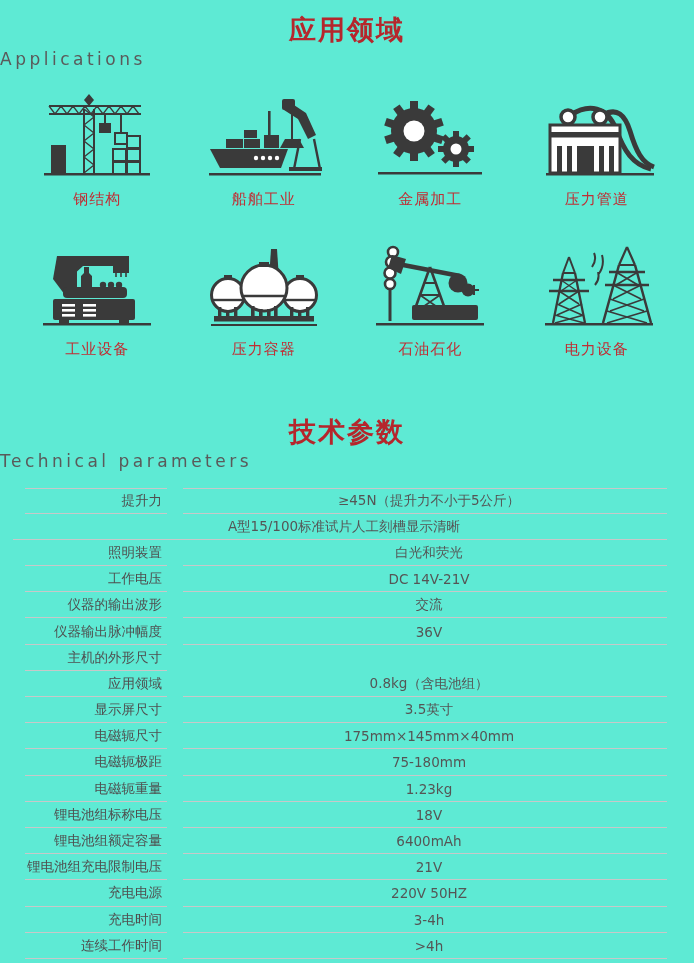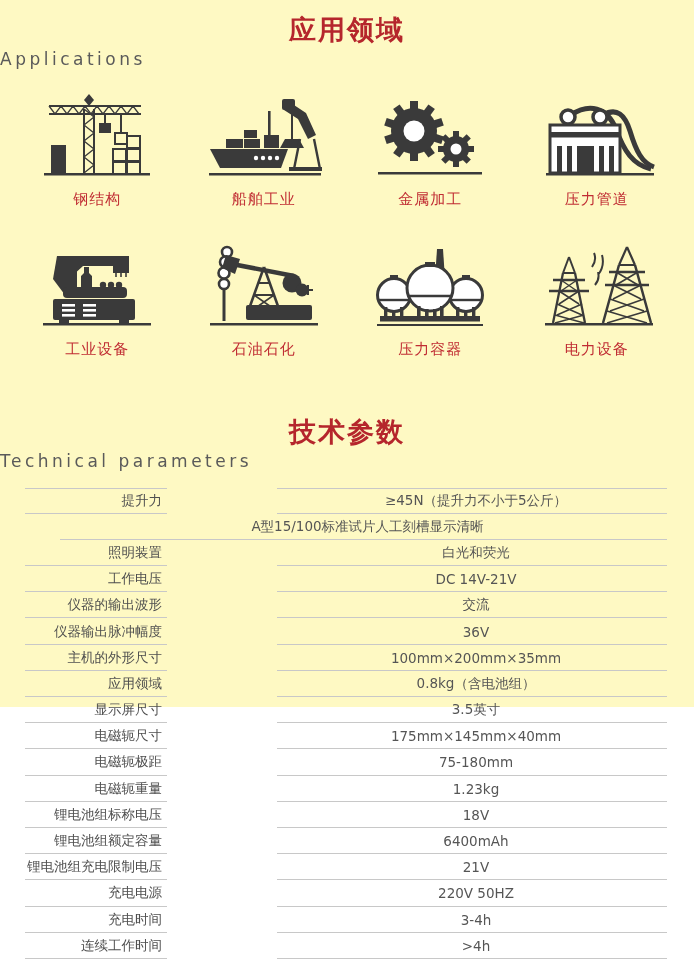--- a/index.html
+++ b/index.html
@@ -2,21 +2,21 @@
 <html><head>
 <meta charset="utf-8">
 <style>
   * { margin:0; padding:0; box-sizing:border-box; }
   html,body { background:#fff; }
   body {
     width:694px; height:963px; margin:0 auto; overflow:hidden;
     font-family:"DejaVu Sans","Liberation Sans",sans-serif;
     -webkit-font-smoothing:antialiased;
   }
-  .page { width:694px; height:707px; background:#fef9c3; padding-top:13px; }
+  .page { width:694px; height:963px; background:#5eead4; padding-top:13px; }
 
   
   .sec-title {
     text-align:center; font-size:27px; font-weight:bold;
     color:#b5262c; letter-spacing:2px; line-height:1.25;
   }
   .sec-sub {
     text-align:left; font-size:17px; color:#5a5a5a;
     letter-spacing:3.5px; margin-top:2px;
   }
@@ -29,21 +29,21 @@
   }
   .app-item { display:flex; flex-direction:column; align-items:center; }
   .app-icon { width:126px; height:88px; color:#3a3a3a; display:flex; align-items:flex-end; justify-content:center; }
   .app-icon svg { width:126px; height:88px; display:block; }
   .app-label { margin-top:9px; font-size:15px; color:#c02d33; letter-spacing:1px; }
 
   
   .params { margin-top:56px; }
 
   .spec-table { margin-top:17px; }
-  .t-row { display:flex; height:26.2px; align-items:stretch;gap:47px; }
+  .t-row { display:flex; height:26.2px; align-items:stretch; }
   .t-label {
     width:170px; display:flex; align-items:center; justify-content:flex-end;
     padding-right:8px; position:relative; font-size:13.5px; color:#4f4f4f;
     white-space:nowrap; overflow:visible;
   }
   .t-label::after {
     content:""; position:absolute; bottom:0; left:25px; right:3px;
     height:1px; background:#c8c8c8;
   }
   .t-row:first-child .t-label::before {
@@ -211,47 +211,20 @@
             <rect x="82" y="77" width="10" height="3.5" fill="currentColor"></rect>
             <rect x="6" y="80" width="108" height="2.5" fill="currentColor"></rect>
           </svg>
         </div>
         <div class="app-label">工业设备</div>
       </div>
 
       <div class="app-item">
         <div class="app-icon">
           <svg viewBox="0 0 120 88">
-            <path d="M20,24 V78" stroke="currentColor" stroke-width="3" fill="none"></path>
-            <g fill="#fff" stroke="currentColor" stroke-width="2.6">
-              <circle cx="23" cy="9" r="5"></circle>
-                <circle cx="21.5" cy="19" r="5.5"></circle>
-              <circle cx="20" cy="30" r="5.5"></circle>
-                <circle cx="20" cy="41" r="5"></circle>
-            </g>
-            <path d="M28,21 L90,33" stroke="currentColor" stroke-width="4.5" fill="none"></path>
-            <path d="M22,12 L36,16 L31,31 L18,25 Z" fill="currentColor"></path>
-            <g stroke="currentColor" fill="none">
-              <path d="M60,24 L45,66 M60,24 L75,66" stroke-width="2.6"></path>
-              <path d="M54,40 H66 M50,52 H70" stroke-width="1.8"></path>
-              <path d="M50,52 L70,66 M70,52 L50,66" stroke-width="1.6"></path>
-            </g>
-            <circle cx="88" cy="40" r="9.5" fill="currentColor"></circle>
-            <circle cx="98" cy="47" r="6.5" fill="currentColor"></circle>
-            <path d="M104,42 v10 M99,47 h10" stroke="currentColor" stroke-width="2"></path>
-            <rect x="42" y="62" width="66" height="15" rx="2" fill="currentColor"></rect>
-            <rect x="6" y="80" width="108" height="2.5" fill="currentColor"></rect>
-          </svg>
-        </div>
-        <div class="app-label">石油石化</div>
-      </div>
-
-      <div class="app-item">
-        <div class="app-icon">
-          <svg viewBox="0 0 120 88">
             <path d="M67,6 h6 l2,30 h-10 z" fill="currentColor"></path>
             <rect x="10" y="73" width="100" height="5.5" fill="currentColor"></rect>
             <g stroke="currentColor">
               <circle cx="24" cy="52" r="16.5" fill="#fff" stroke-width="3"></circle>
               <path d="M9,57 H39" stroke-width="2.4" fill="none"></path>
               <rect x="20" y="32" width="8" height="4" fill="currentColor" stroke="none"></rect>
               <rect x="14" y="64" width="3.4" height="10" fill="currentColor" stroke="none"></rect>
               <rect x="22" y="67" width="3.4" height="7" fill="currentColor" stroke="none"></rect>
               <rect x="30" y="64" width="3.4" height="10" fill="currentColor" stroke="none"></rect>
             </g>
@@ -269,20 +242,47 @@
               <rect x="55" y="19" width="10" height="5" fill="currentColor" stroke="none"></rect>
               <rect x="47" y="63" width="3.6" height="11" fill="currentColor" stroke="none"></rect>
               <rect x="55" y="66" width="3.6" height="8" fill="currentColor" stroke="none"></rect>
               <rect x="63" y="66" width="3.6" height="8" fill="currentColor" stroke="none"></rect>
               <rect x="70" y="63" width="3.6" height="11" fill="currentColor" stroke="none"></rect>
             </g>
             <rect x="7" y="81" width="106" height="2" fill="currentColor"></rect>
           </svg>
         </div>
         <div class="app-label">压力容器</div>
+      </div>
+
+      <div class="app-item">
+        <div class="app-icon">
+          <svg viewBox="0 0 120 88">
+            <path d="M20,24 V78" stroke="currentColor" stroke-width="3" fill="none"></path>
+            <g fill="#fff" stroke="currentColor" stroke-width="2.6">
+              <circle cx="23" cy="9" r="5"></circle>
+                <circle cx="21.5" cy="19" r="5.5"></circle>
+              <circle cx="20" cy="30" r="5.5"></circle>
+                <circle cx="20" cy="41" r="5"></circle>
+            </g>
+            <path d="M28,21 L90,33" stroke="currentColor" stroke-width="4.5" fill="none"></path>
+            <path d="M22,12 L36,16 L31,31 L18,25 Z" fill="currentColor"></path>
+            <g stroke="currentColor" fill="none">
+              <path d="M60,24 L45,66 M60,24 L75,66" stroke-width="2.6"></path>
+              <path d="M54,40 H66 M50,52 H70" stroke-width="1.8"></path>
+              <path d="M50,52 L70,66 M70,52 L50,66" stroke-width="1.6"></path>
+            </g>
+            <circle cx="88" cy="40" r="9.5" fill="currentColor"></circle>
+            <circle cx="98" cy="47" r="6.5" fill="currentColor"></circle>
+            <path d="M104,42 v10 M99,47 h10" stroke="currentColor" stroke-width="2"></path>
+            <rect x="42" y="62" width="66" height="15" rx="2" fill="currentColor"></rect>
+            <rect x="6" y="80" width="108" height="2.5" fill="currentColor"></rect>
+          </svg>
+        </div>
+        <div class="app-label">石油石化</div>
       </div>
 
       <div class="app-item">
         <div class="app-icon">
           <svg viewBox="0 0 120 88">
             <g stroke="currentColor" fill="none">
               <path d="M32,14 L26,30 M32,14 L38,30 M26,30 H38" stroke-width="2"></path>
               <path d="M26,30 L16,80 M38,30 L48,80" stroke-width="2.3"></path>
               <path d="M16,37 H48 M12,48 H52" stroke-width="2.5"></path>
               <path d="M24,37 L40,48 M40,37 L24,48 M22,48 L42,61 M42,48 L22,61 M20,61 L45,72 M45,61 L20,72 M18,72 L47,80 M47,72 L18,80" stroke-width="1.5"></path>
@@ -361,23 +361,20 @@
         <div class="t-value">
             <span>36V</span>
           </div>
       </div>
 
       <div class="t-row">
         <div class="t-label">
             <span>主机的外形尺寸</span>
           </div>
         <div class="t-gap"></div>
-        <div class="t-value">
-            <span>100mm×200mm×35mm</span>
-          </div>
       </div>
 
       <div class="t-row">
         <div class="t-label">
             <span>应用领域</span>
           </div>
         <div class="t-gap"></div>
         <div class="t-value">
             <span>0.8kg（含电池组）</span>
           </div>

